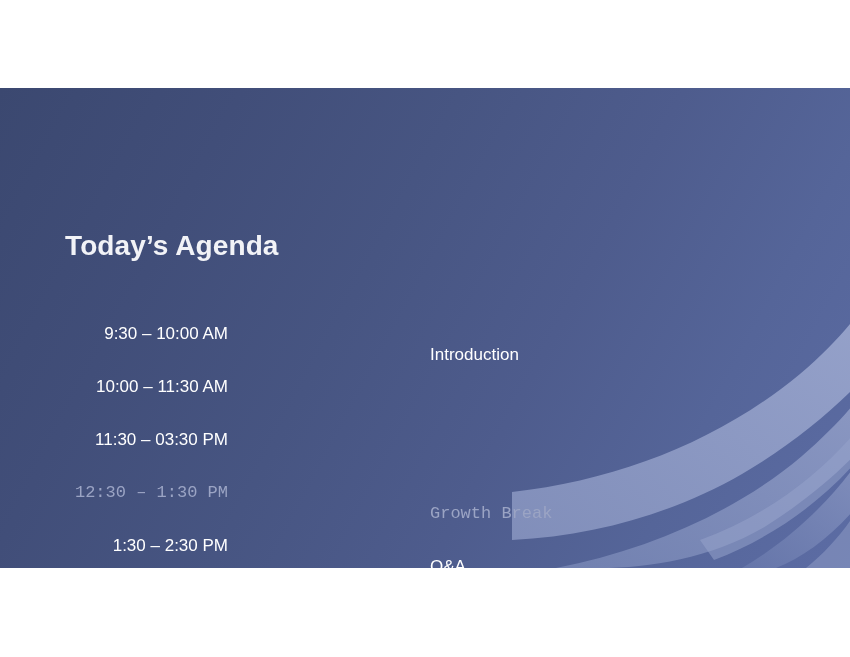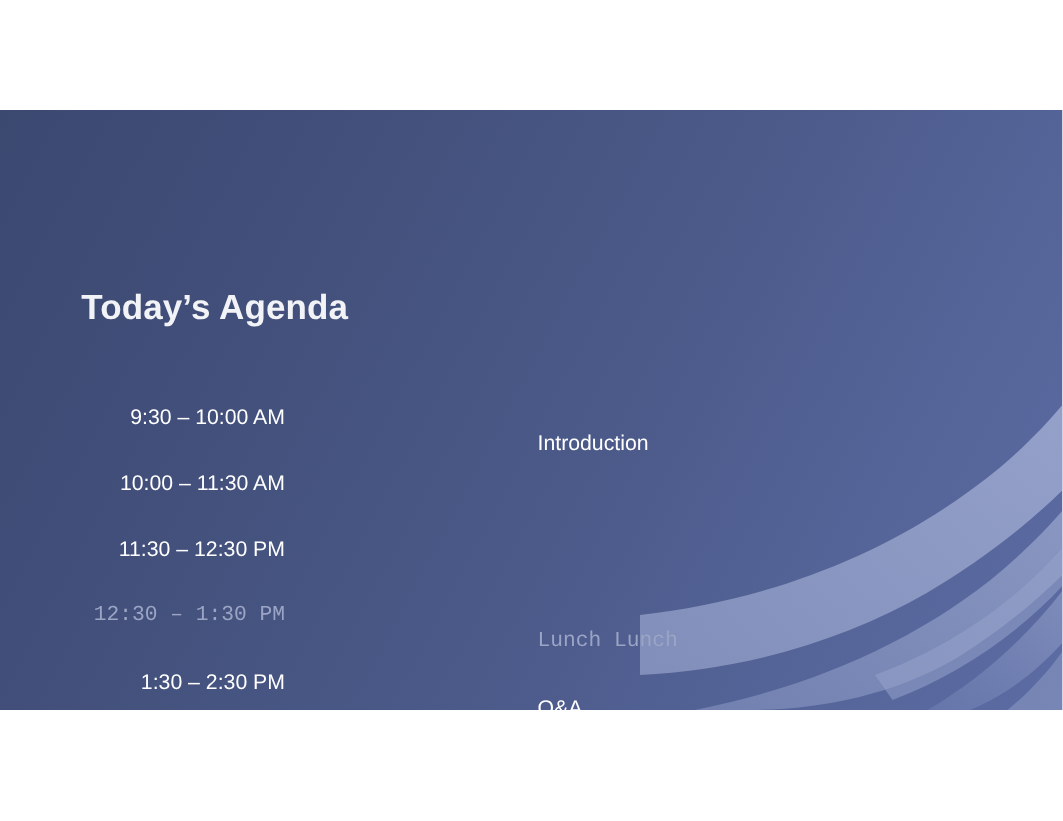--- a/index.html
+++ b/index.html
@@ -140,26 +140,26 @@
     <div class="agenda-row">
       <span class="agenda-time">9:30 – 10:00 AM</span>
       <span class="agenda-desc">Introduction</span>
     </div>
 
     <div class="agenda-row">
       <span class="agenda-time">10:00 – 11:30 AM</span>
     </div>
 
     <div class="agenda-row">
-      <span class="agenda-time">11:30 – 12:30 PM</span>
+      <span class="agenda-time">11:30 – 03:30 PM</span>
     </div>
 
     <div class="agenda-row dim">
       <span class="agenda-time">12:30 – 1:30 PM</span>
-      <span class="agenda-desc">Lunch Lunch</span>
+      <span class="agenda-desc">Growth Break</span>
     </div>
 
     <div class="agenda-row">
       <span class="agenda-time">1:30 – 2:30 PM</span>
       <span class="agenda-desc">Q&amp;A</span>
     </div>
 
   </div>
 </div>
 

